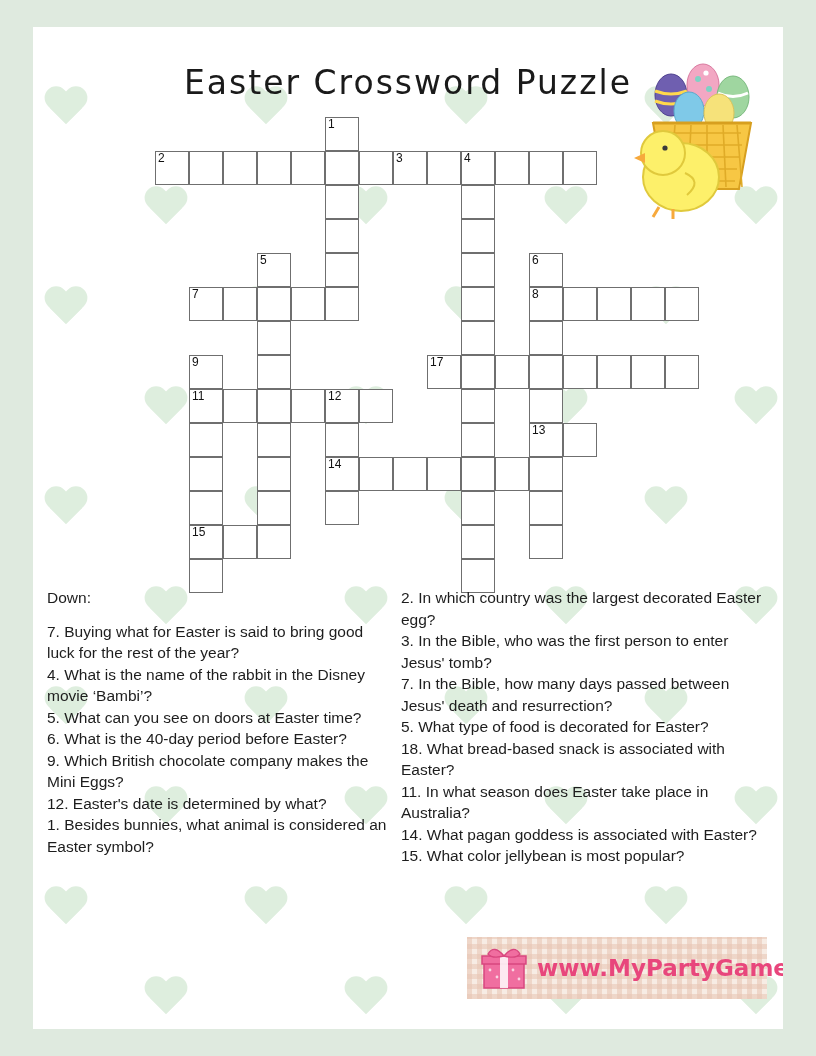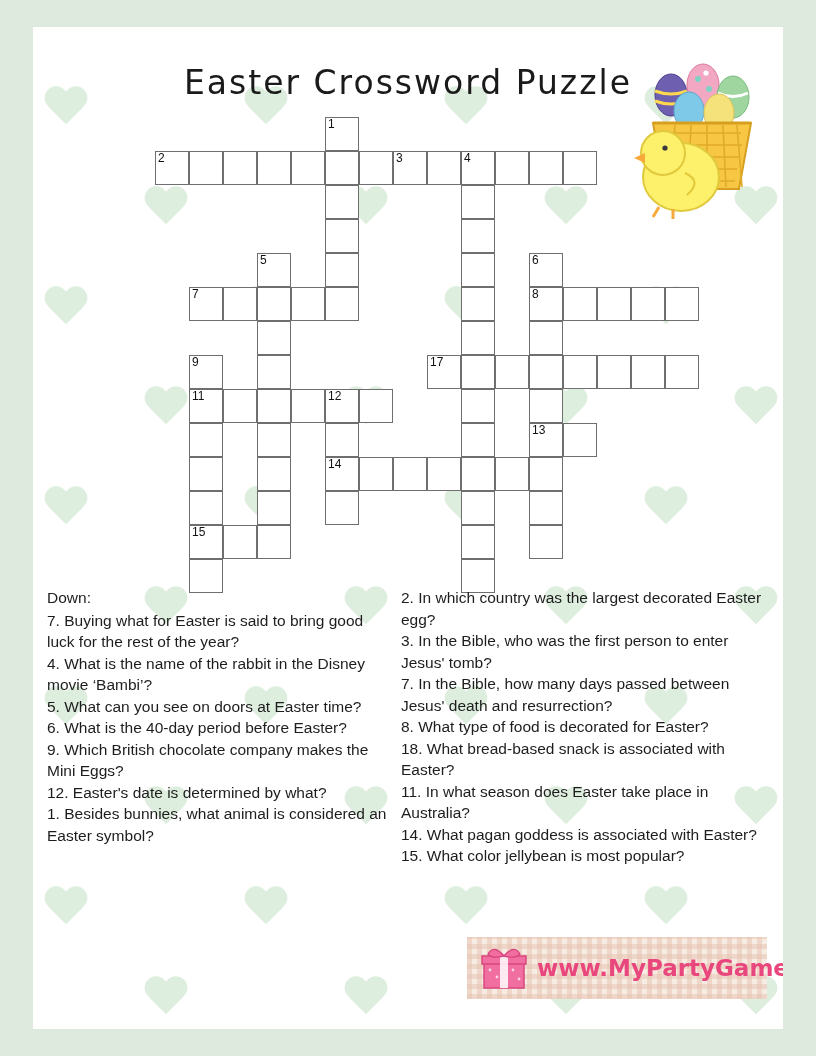--- a/index.html
+++ b/index.html
@@ -103,21 +103,21 @@
   .clue-col {
     position: absolute;
     top: 0;
     font-size: 15.5px;
     line-height: 21.5px;
     color: #1d1d1d;
   }
   .clue-col.down { left: 14px; width: 342px; }
   .clue-col.across { left: 368px; width: 364px; }
   .clue-head {
-    margin: 0 0 1px 0;
+    margin: 0 0 12px 0;
   }
   .clue-item {
     margin: 0;
   }
   
   #art {
     position: absolute;
     right: 4px;
     top: 22px;
     width: 160px;
@@ -368,21 +368,21 @@
       <p class="clue-item">5. What can you see on doors at Easter time?</p>
       <p class="clue-item">6. What is the 40-day period before Easter?</p>
       <p class="clue-item">9. Which British chocolate company makes the Mini Eggs?</p>
       <p class="clue-item">12. Easter's date is determined by what?</p>
       <p class="clue-item">1. Besides bunnies, what animal is considered an Easter symbol?</p>
     </div>
     <div class="clue-col across">
       <p class="clue-item">2. In which country was the largest decorated Easter egg?</p>
       <p class="clue-item">3. In the Bible, who was the first person to enter Jesus' tomb?</p>
       <p class="clue-item">7. In the Bible, how many days passed between Jesus' death and resurrection?</p>
-      <p class="clue-item">8. What type of food is decorated for Easter?</p>
+      <p class="clue-item">5. What type of food is decorated for Easter?</p>
       <p class="clue-item">18. What bread-based snack is associated with Easter?</p>
       <p class="clue-item">11. In what season does Easter take place in  Australia?</p>
       <p class="clue-item">14. What pagan goddess is associated with Easter?</p>
       <p class="clue-item">15. What color jellybean is most popular?</p>
     </div>
   </div>
 
   <div id="footer-logo">
     <span class="gift">
       <svg width="46" height="44" viewBox="0 0 46 44" xmlns="http://www.w3.org/2000/svg">

